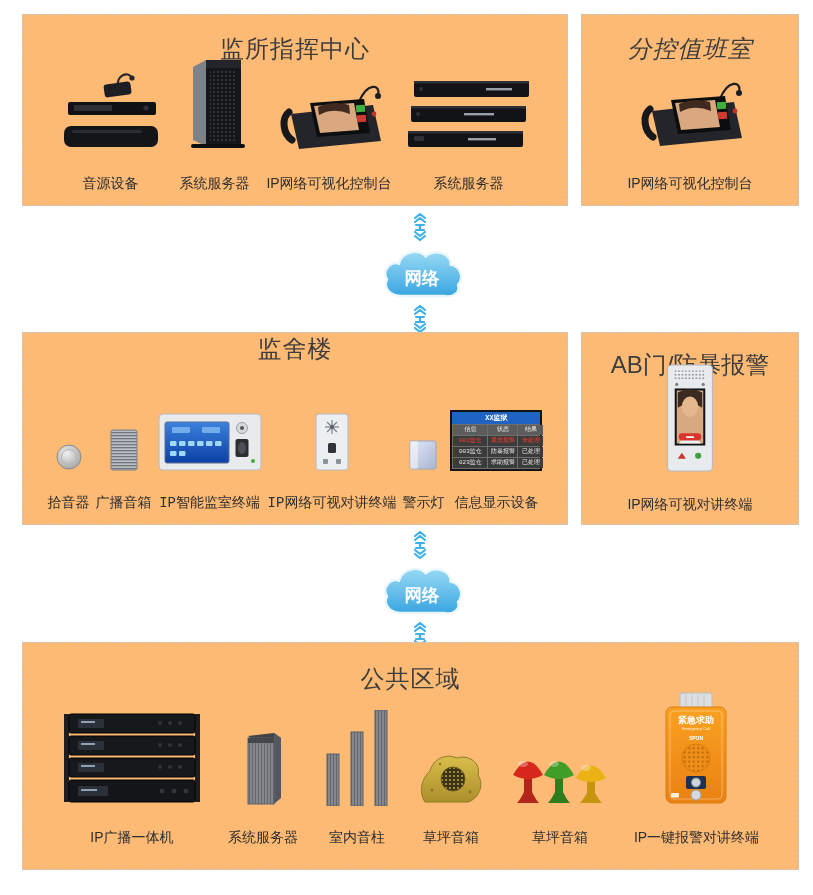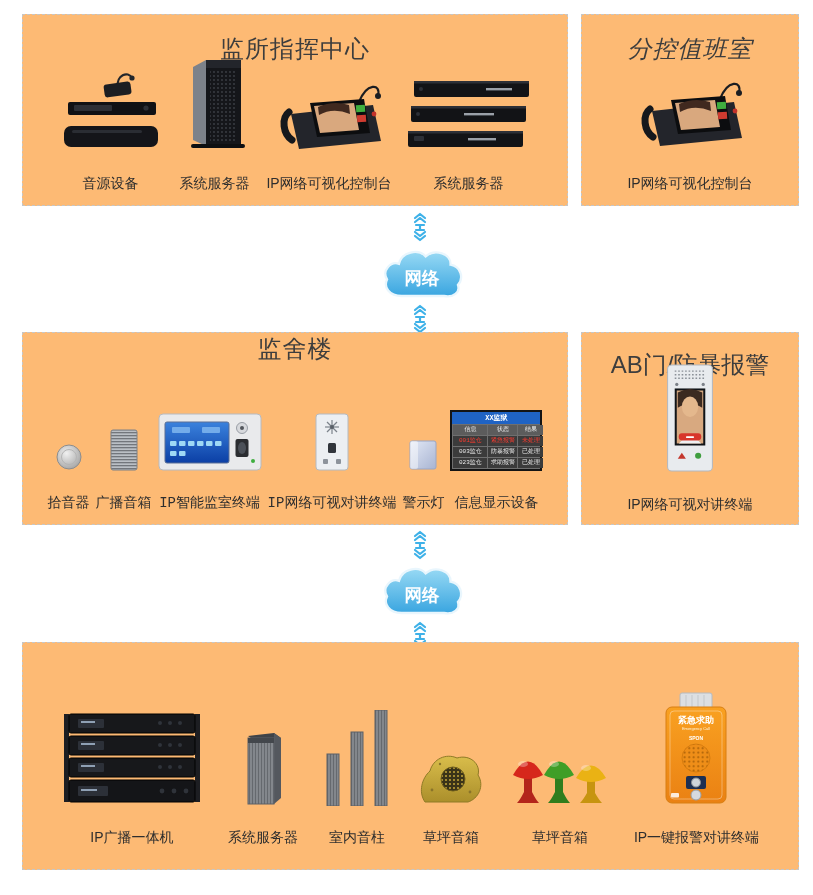--- a/index.html
+++ b/index.html
@@ -397,20 +397,21 @@
         <polyline points="3,11 8,7 13,11"></polyline>
       <line x1="4" y1="14" x2="12" y2="14"></line>
         <line x1="8" y1="14" x2="8" y2="19"></line>
         <line x1="4" y1="19" x2="12" y2="19"></line>
       <polyline points="3,25 8,29 13,25"></polyline>
         <polyline points="3,21 8,25 13,21"></polyline>
     </g>
   </svg>
 
   <section class="box" id="box-public">
+    <h2 class="box-title">公共区域</h2>
     <div class="devices">
 
       <figure class="device">
         <div class="art">
           <svg width="140" height="96" viewBox="0 0 140 96">
             <rect x="2" y="4" width="5" height="88" fill="#1d1e22"></rect>
             <rect x="133" y="4" width="5" height="88" fill="#1d1e22"></rect>
             <g>
               <rect x="7" y="4" width="126" height="19" rx="2" fill="#17181b" stroke="#000"></rect>
               <rect x="16" y="9" width="26" height="9" rx="1" fill="#2c3038"></rect>

